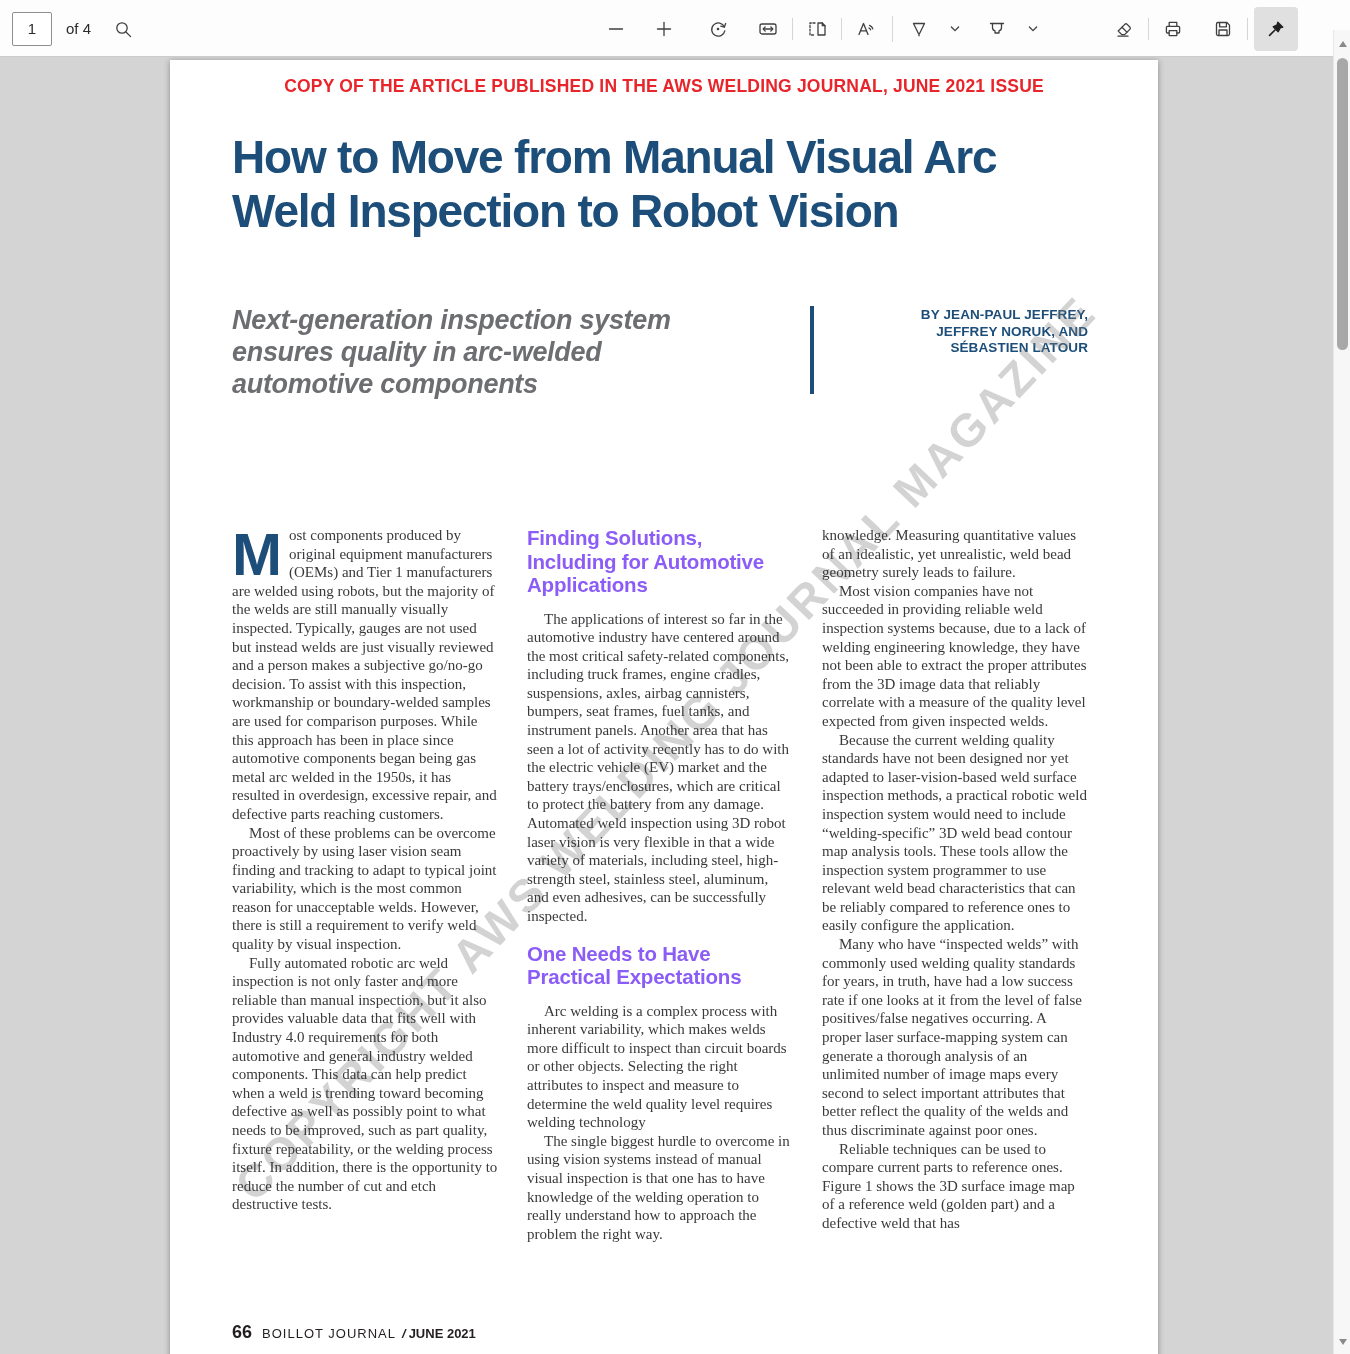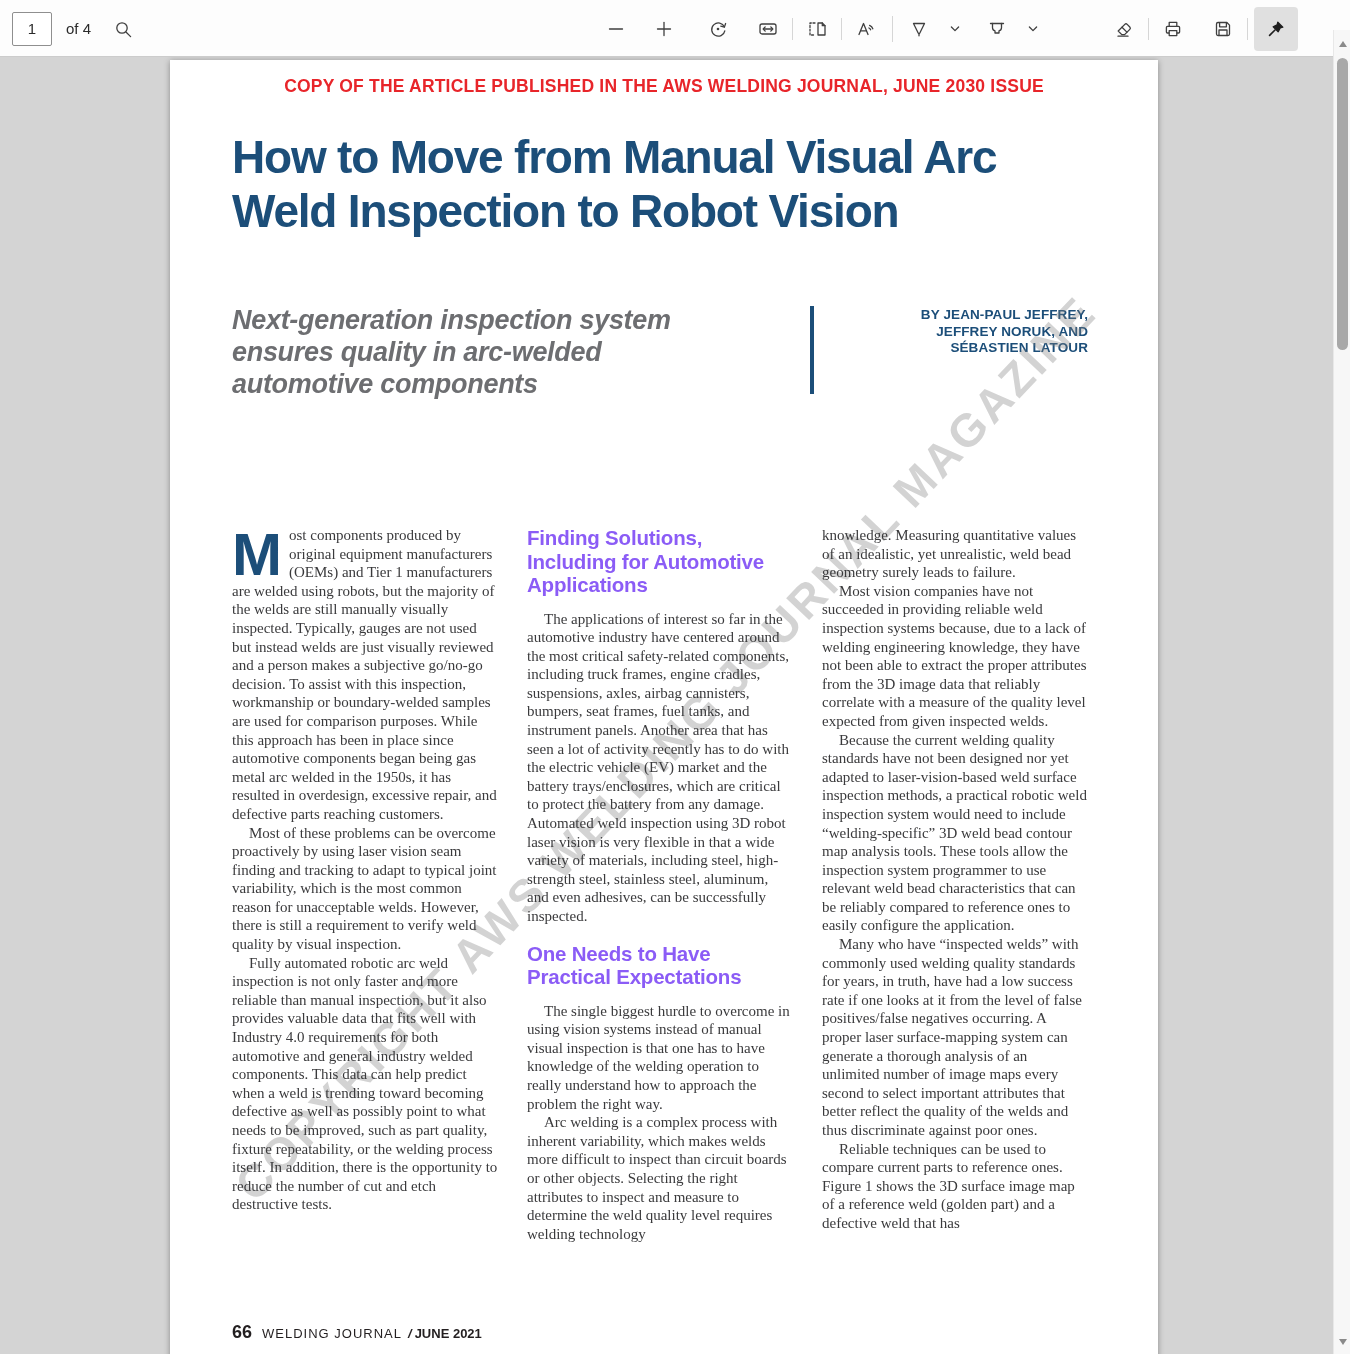--- a/index.html
+++ b/index.html
@@ -195,21 +195,21 @@
     </div>
   <div class="sb-thumb"></div>
   <div class="sb-btn sb-down">
       <div class="tri-down"></div>
     </div>
 </div>
 
 <div class="page">
   <div class="watermark">COPYRIGHT AWS WELDING JOURNAL MAGAZINE</div>
 
-  <div class="banner">COPY OF THE ARTICLE PUBLISHED IN THE AWS WELDING JOURNAL, JUNE 2030 ISSUE</div>
+  <div class="banner">COPY OF THE ARTICLE PUBLISHED IN THE AWS WELDING JOURNAL, JUNE 2021 ISSUE</div>
 
   <div class="title">How to Move from Manual Visual Arc Weld Inspection to Robot Vision</div>
 
   <div class="subtitle">Next-generation inspection system ensures quality in arc-welded automotive components</div>
 
   <div class="vbar"></div>
 
   <div class="byline">
     <span>BY JEAN-PAUL JEFFREY,</span>
     <span>JEFFREY NORUK, AND</span>
@@ -219,28 +219,28 @@
   <div class="cols">
     <div class="col">
       <p class="first"><span class="dropcap">M</span><span>ost components produced by original equipment manufacturers (OEMs) and Tier 1 manufacturers are welded using robots, but the majority of the welds are still manually visually inspected. Typically, gauges are not used but instead welds are just visually reviewed and a person makes a subjective go/no-go decision. To assist with this inspection, workmanship or boundary-welded samples are used for comparison purposes. While this approach has been in place since automotive components began being gas metal arc welded in the 1950s, it has resulted in overdesign, excessive repair, and defective parts reaching customers.</span></p>
       <p>Most of these problems can be overcome proactively by using laser vision seam finding and tracking to adapt to typical joint variability, which is the most common reason for unacceptable welds. However, there is still a requirement to verify weld quality by visual inspection.</p>
       <p>Fully automated robotic arc weld inspection is not only faster and more reliable than manual inspection, but it also provides valuable data that fits well with Industry 4.0 requirements for both automotive and general industry welded components. This data can help predict when a weld is trending toward becoming defective as well as possibly point to what needs to be improved, such as part quality, fixture repeatability, or the welding process itself. In addition, there is the opportunity to reduce the number of cut and etch destructive tests.</p>
     </div>
     <div class="col">
       <h2>Finding Solutions, Including for Automotive Applications</h2>
       <p>The applications of interest so far in the automotive industry have centered around the most critical safety-related components, including truck frames, engine cradles, suspensions, axles, airbag cannisters, bumpers, seat frames, fuel tanks, and instrument panels. Another area that has seen a lot of activity recently has to do with the electric vehicle (EV) market and the battery trays/enclosures, which are critical to protect the battery from any damage. Automated weld inspection using 3D robot laser vision is very flexible in that a wide variety of materials, including steel, high-strength steel, stainless steel, aluminum, and even adhesives, can be successfully inspected.</p>
       <h2 class="second">One Needs to Have Practical Expectations</h2>
+      <p>Arc welding is a complex process with inherent variability, which makes welds more difficult to inspect than circuit boards or other objects. Selecting the right attributes to inspect and measure to determine the weld quality level requires welding technology</p>
       <p>The single biggest hurdle to overcome in using vision systems instead of manual visual inspection is that one has to have knowledge of the welding operation to really understand how to approach the problem the right way.</p>
-      <p>Arc welding is a complex process with inherent variability, which makes welds more difficult to inspect than circuit boards or other objects. Selecting the right attributes to inspect and measure to determine the weld quality level requires welding technology</p>
     </div>
     <div class="col">
       <p class="first">knowledge. Measuring quantitative values of an idealistic, yet unrealistic, weld bead geometry surely leads to failure.</p>
       <p>Most vision companies have not succeeded in providing reliable weld inspection systems because, due to a lack of welding engineering knowledge, they have not been able to extract the proper attributes from the 3D image data that reliably correlate with a measure of the quality level expected from given inspected welds.</p>
       <p>Because the current welding quality standards have not been designed nor yet adapted to laser-vision-based weld surface inspection methods, a practical robotic weld inspection system would need to include “welding-specific” 3D weld bead contour map analysis tools. These tools allow the inspection system programmer to use relevant weld bead characteristics that can be reliably compared to reference ones to easily configure the application.</p>
       <p>Many who have “inspected welds” with commonly used welding quality standards for years, in truth, have had a low success rate if one looks at it from the level of false positives/false negatives occurring. A proper laser surface-mapping system can generate a thorough analysis of an unlimited number of image maps every second to select important attributes that better reflect the quality of the welds and thus discriminate against poor ones.</p>
       <p>Reliable techniques can be used to compare current parts to reference ones. Figure 1 shows the 3D surface image map of a reference weld (golden part) and a defective weld that has</p>
     </div>
   </div>
 
   <div class="footer">
-    <span class="pg">66</span><span class="jr">WELDING JOURNAL</span><span class="sl">/</span><span class="is">JUNE 2021</span>
+    <span class="pg">66</span><span class="jr">BOILLOT JOURNAL</span><span class="sl">/</span><span class="is">JUNE 2021</span>
   </div>
 </div>
 
 </body></html>

